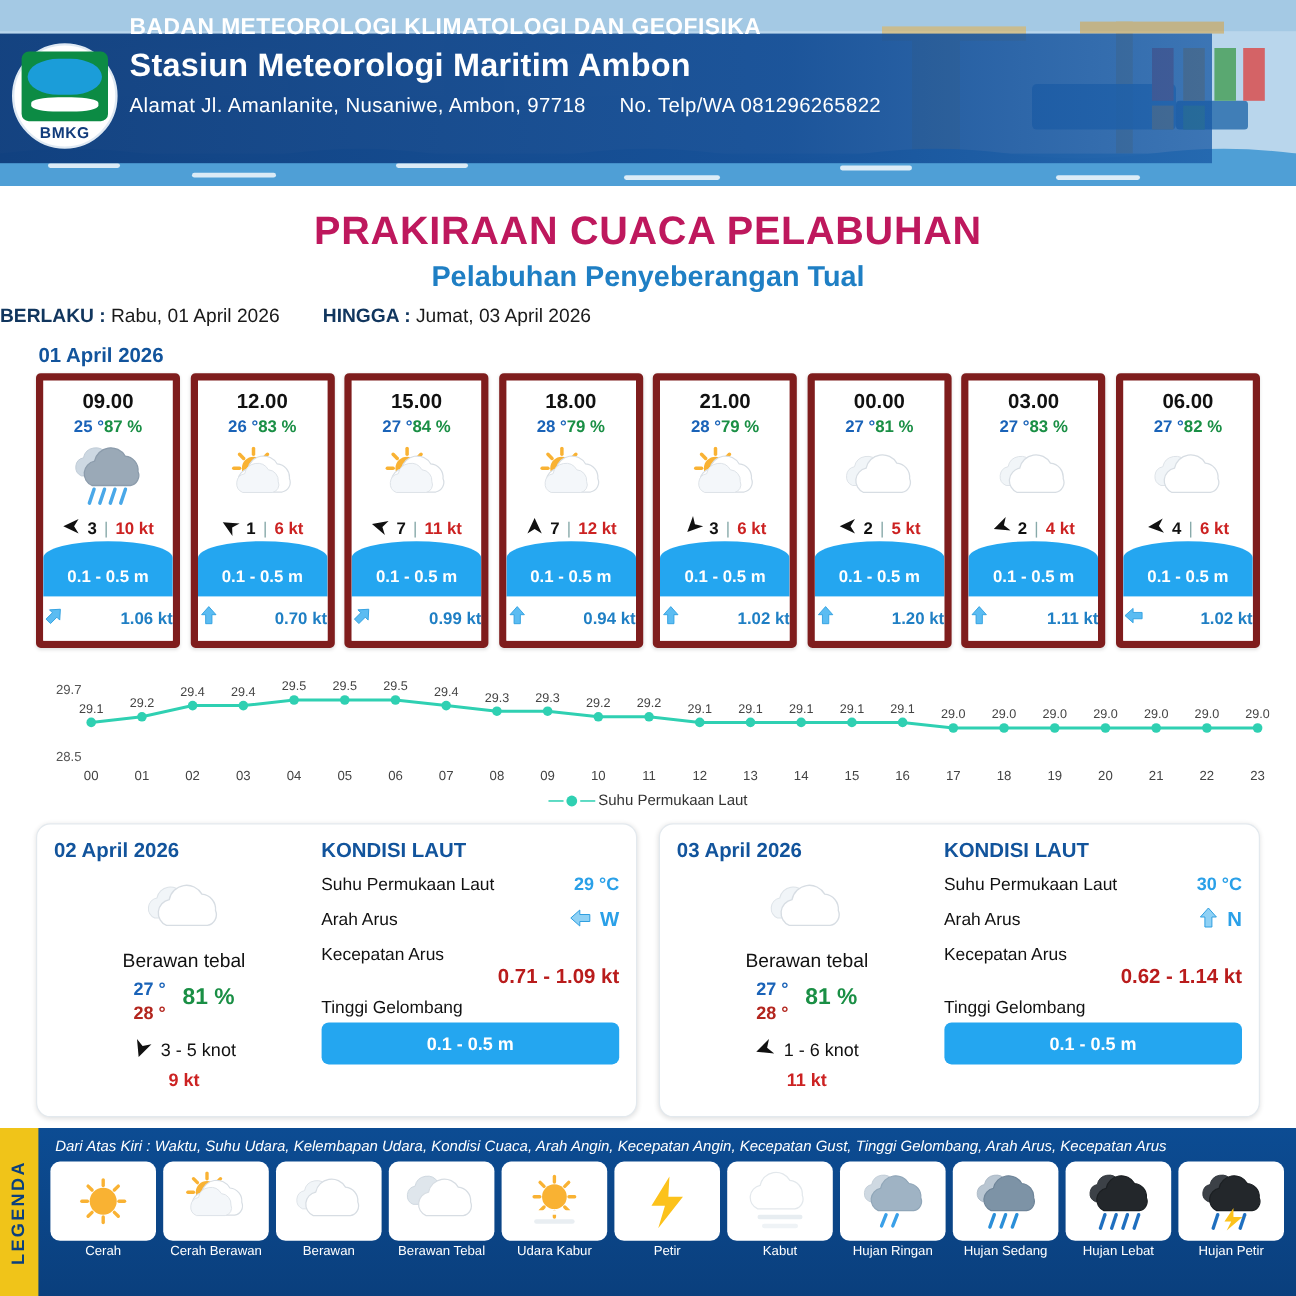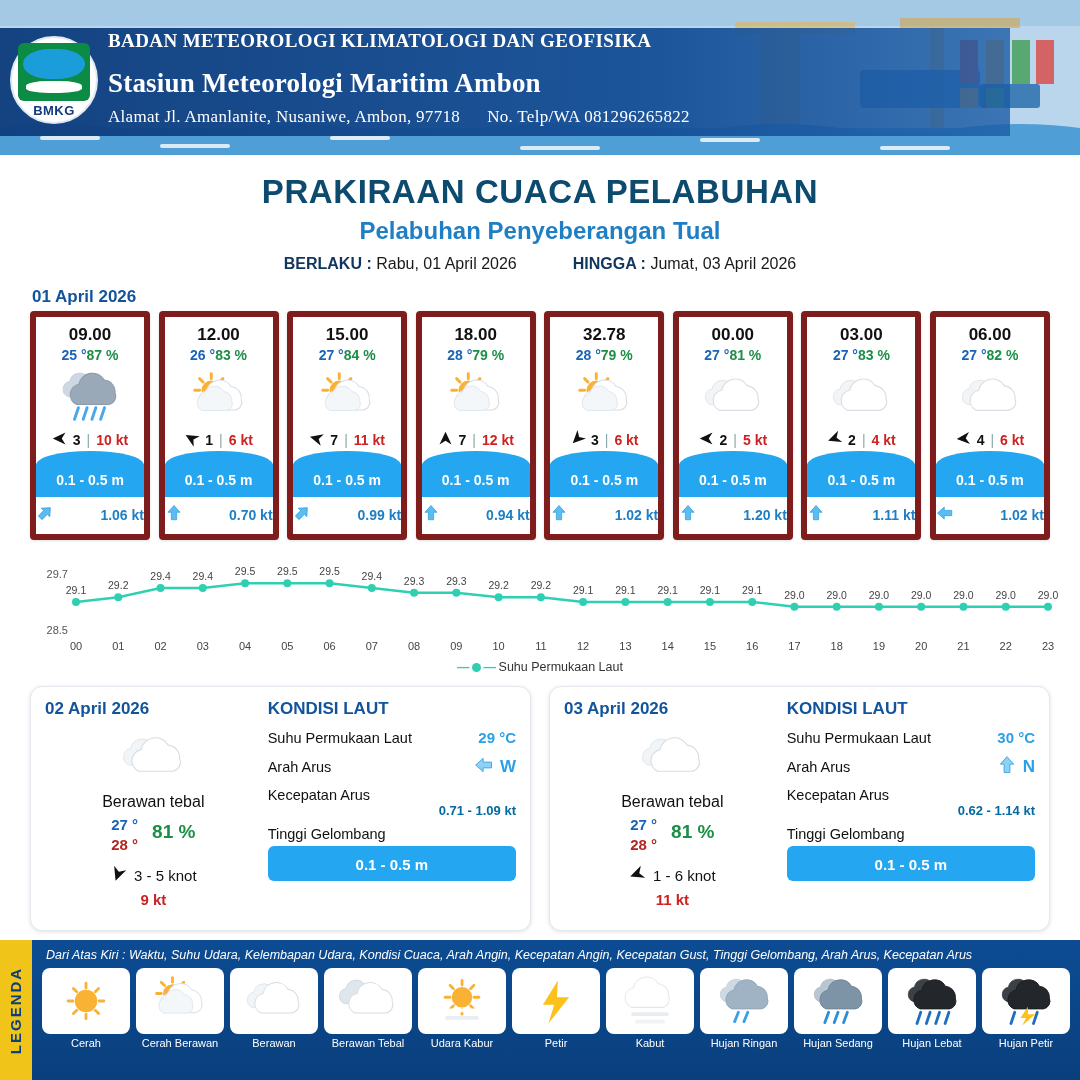--- a/index.html
+++ b/index.html
@@ -39,36 +39,36 @@
     content:"";position:absolute;width:62px;height:30px;top:6px;border-radius:50%/60%;
     background:#1b9dd9;
   }
   .logo .ring:after{
     content:"";position:absolute;width:56px;height:12px;bottom:8px;border-radius:40%;
     background:#ffffff;
   }
   .logo .bmkg {
     font-size:13px; font-weight:bold; color:#123c7c; letter-spacing:0.5px; margin-top:2px;
   }
-  .hdr-text { position:absolute; left:108px; top:30px; color:#fff;font-family:Liberation Serif, serif; }
+  .hdr-text { position:absolute; left:108px; top:12px; color:#fff; }
   .hdr-line1 { font-size:19px; font-weight:bold; letter-spacing:0.4px; }
-  .hdr-line2 { font-size:27px; font-weight:bold; margin-top:16px; letter-spacing:0.2px;}
+  .hdr-line2 { font-size:27px; font-weight:bold; margin-top:5px; letter-spacing:0.2px;}
   .hdr-line3 { font-size:17px; margin-top:8px; letter-spacing:0.3px;}
   .hdr-line3 .sp { display:inline-block; width:18px; }
 
   
   .title-main {
-    text-align:center; color:#0c4a6e; font-size:33px; font-weight:bold;
+    text-align:center; color:#be185d; font-size:33px; font-weight:bold;
     letter-spacing:0.6px; margin-top:18px;
   }
   .title-sub {
     text-align:center; color:#1f7fc4; font-size:24px; font-weight:bold; margin-top:6px;
   }
   .valid-row {
-    display:flex; justify-content:center; gap:56px; margin-top:10px;
+    display:flex; gap:36px; margin-top:10px;
     font-size:16px; color:#1a1a1a;
   }
   .valid-row b { color:#11365e; }
 
   
   .date-label {
     margin:14px 0 4px 32px; color:#12549c; font-size:17px; font-weight:bold;
   }
 
   
@@ -136,21 +136,21 @@
   .day-wind { display:flex; align-items:center; justify-content:center; gap:8px; margin-top:10px; font-size:15px;}
   .day-wind .rng { color:#111; }
   .day-gust { color:#cc2222; font-size:15px; font-weight:bold; margin-top:6px;text-align:center; }
 
   .day-right { width:54%; padding-left:6px; }
   .kl-title { color:#12549c; font-size:17px; font-weight:bold; margin-bottom:10px; }
   .kl-row { display:flex; justify-content:space-between; align-items:center; font-size:14.5px; color:#111; margin-bottom:9px;}
   .kl-val { color:#2aa0e8; font-weight:bold; font-size:15px; }
   .kl-val.big { font-size:17px; }
   .kl-arrowrow { display:flex; align-items:center; gap:6px; }
-  .kl-cur { text-align:right; color:#0369a1; font-weight:bold; font-size:13px; margin:-2px 0 8px;}
+  .kl-cur { text-align:right; color:#b91c1c; font-weight:bold; font-size:17px; margin:-2px 0 8px;}
   .kl-wave {
     margin-top:4px; background:#24a6f0; color:#fff; font-weight:bold; font-size:15px;
     border-radius:6px; padding:10px 12px 8px; text-align:center; position:relative; overflow:hidden;
   }
 
   
   .legend {
     position:absolute; left:0; bottom:0; width:1080px; height:140px;
     background:linear-gradient(180deg,#0c4c93 0%, #0a3f7d 100%);
     display:flex;
@@ -404,21 +404,21 @@
       <div class="wave-top"></div>
       <div class="c-wave">0.1 - 0.5 m</div>
       <div class="c-cur">
         <span><svg width="18" height="18" viewBox="0 0 24 24" style="transform:rotate(0deg)">
             <path d="M12 2 L20 11 H15.5 V21 H8.5 V11 H4 Z" fill="#5bbcf2" stroke="#2f9fe0" stroke-width="1"></path>
           </svg></span>
         <span>0.94 kt</span>
       </div>
     </div>
     <div class="card">
-      <div class="c-time">32.78</div>
+      <div class="c-time">21.00</div>
       <div class="c-tr">
         <span class="c-temp">28 °</span>
         <span class="c-hum">79 %</span>
       </div>
       <div class="c-icon">
         <svg width="62" height="52" viewBox="0 0 64 52">
           <line x1="36" y1="18" x2="41" y2="18" stroke="#f9b233" stroke-width="3" stroke-linecap="round"></line>
           <line x1="32.48528137423857" y1="26.485281374238568" x2="36.020815280171306" y2="30.020815280171306" stroke="#f9b233" stroke-width="3" stroke-linecap="round"></line>
           <line x1="24" y1="30" x2="24" y2="35" stroke="#f9b233" stroke-width="3" stroke-linecap="round"></line>
           <line x1="15.51471862576143" y1="26.48528137423857" x2="11.979184719828693" y2="30.02081528017131" stroke="#f9b233" stroke-width="3" stroke-linecap="round"></line>

